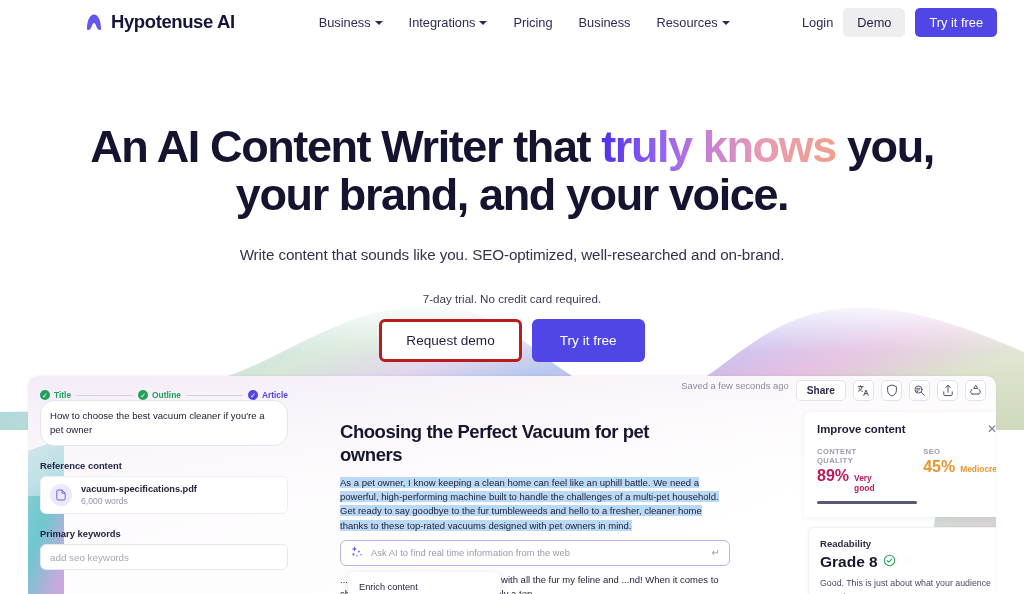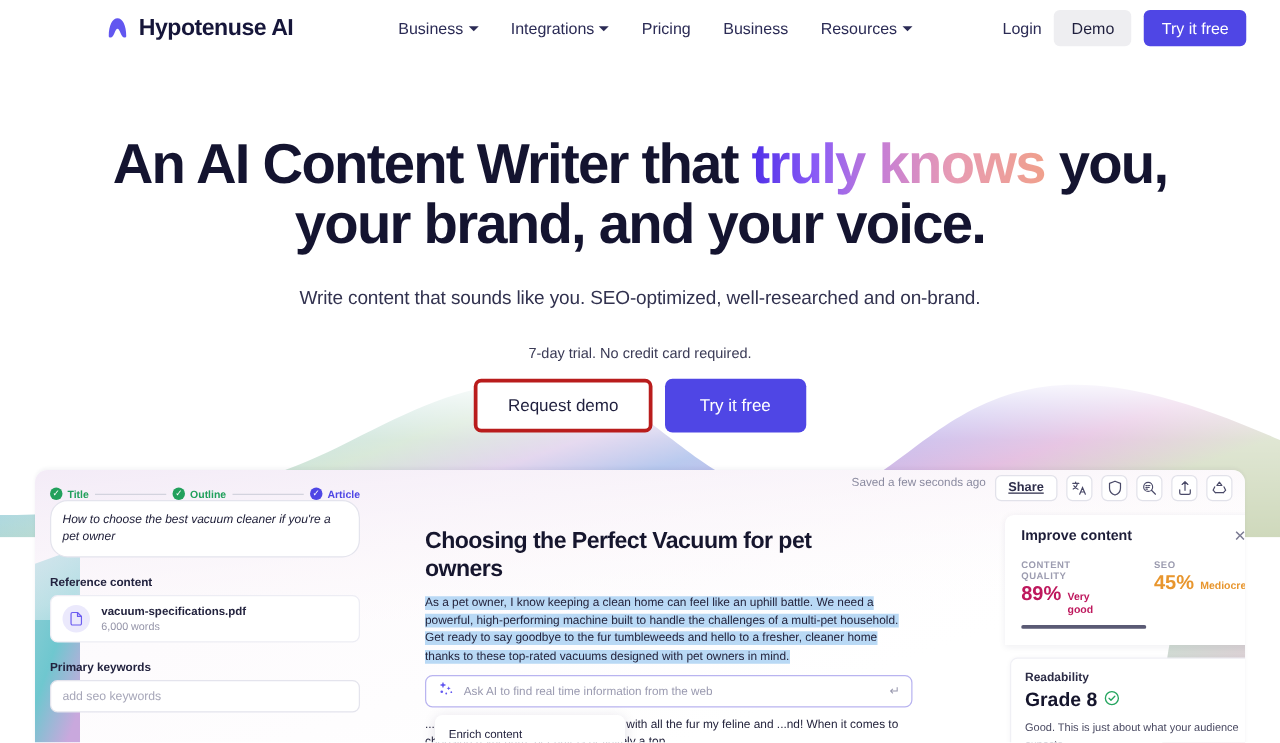--- a/index.html
+++ b/index.html
@@ -39,21 +39,21 @@
     padding: 7px 14px; border-radius: 5px; border: none; cursor: pointer;
     font-family: inherit;
   }
   .btn-try {
     background: #4f46e5; color: #fff; font-size: 12.8px;
     padding: 7px 14px; border-radius: 5px; border: none; cursor: pointer;
     font-family: inherit;
   }
 
   
-  .hero { position: absolute; top: 0; left: 0; width: 1024px; z-index: 20; }
+  .hero { position: absolute; top: 16px; left: 0; width: 1024px; z-index: 20; }
   .headline {
     margin-top: 107px; text-align: center;
     font-size: 45px; line-height: 48px; font-weight: 700;
     letter-spacing: -1.4px; color: #141430;
     padding: 0 60px;
   }
   .grad-text {
     background: linear-gradient(90deg, #4f2fe8 0%, #8b5cf6 22%, #c77fd4 45%, #e79bb4 68%, #f0a08c 100%);
     -webkit-background-clip: text; background-clip: text;
     -webkit-text-fill-color: transparent; color: transparent;
@@ -94,21 +94,21 @@
     box-shadow: 0 -1px 3px rgba(40,30,80,0.05);
     overflow: hidden; z-index: 25;
   }
   .app-topbar {
     position: absolute; top: 4px; right: 10px; display: flex; align-items: flex-start; gap: 7px;
   }
   .saved-text { font-size: 9.4px; color: #8b8ba0; }
   .share-btn {
     background: #fff; border: 1px solid #e2e2ea; border-radius: 5px;
     font-size: 10.2px; font-weight: 600; color: #2d2d4a; padding: 4px 10px;
-    cursor: pointer; font-family: inherit; text-decoration: underline;
+    cursor: pointer; font-family: inherit;
   }
   .icon-btn {
     width: 21px; height: 21px; background: #fff; border: 1px solid #e2e2ea;
     border-radius: 5px; display: flex; align-items: center; justify-content: center;
     cursor: pointer; color: #4a4a68;
   }
   .icon-btn svg { display: block; }
 
   
   .left-panel {
@@ -128,21 +128,20 @@
   .step-label.purple { color: #4f46e5; }
   .step-line { flex: 1; height: 1px; background: #d3d3de; margin: 0 5px; }
 
   .field-label {
     font-size: 9.4px; font-weight: 700; color: #23233f; margin-top: 14px; margin-bottom: 5px;
   }
   .topic-box {
     background: #fff; border: 1px solid #e4e4ed; border-radius: 14px;
     padding: 8px 9px; font-size: 9.6px; line-height: 14px; color: #20203a;
     min-height: 42px;
-    font-style: italic;
   }
   .ref-card {
     background: #fff; border: 1px solid #ededf4; border-radius: 6px;
     padding: 7px 9px; display: flex; align-items: center; gap: 9px;
   }
   .file-icon-wrap {
     width: 22px; height: 22px; border-radius: 50%; background: #ebe9fc;
     display: flex; align-items: center; justify-content: center; color: #6b5cf0;
     flex: none;
   }

